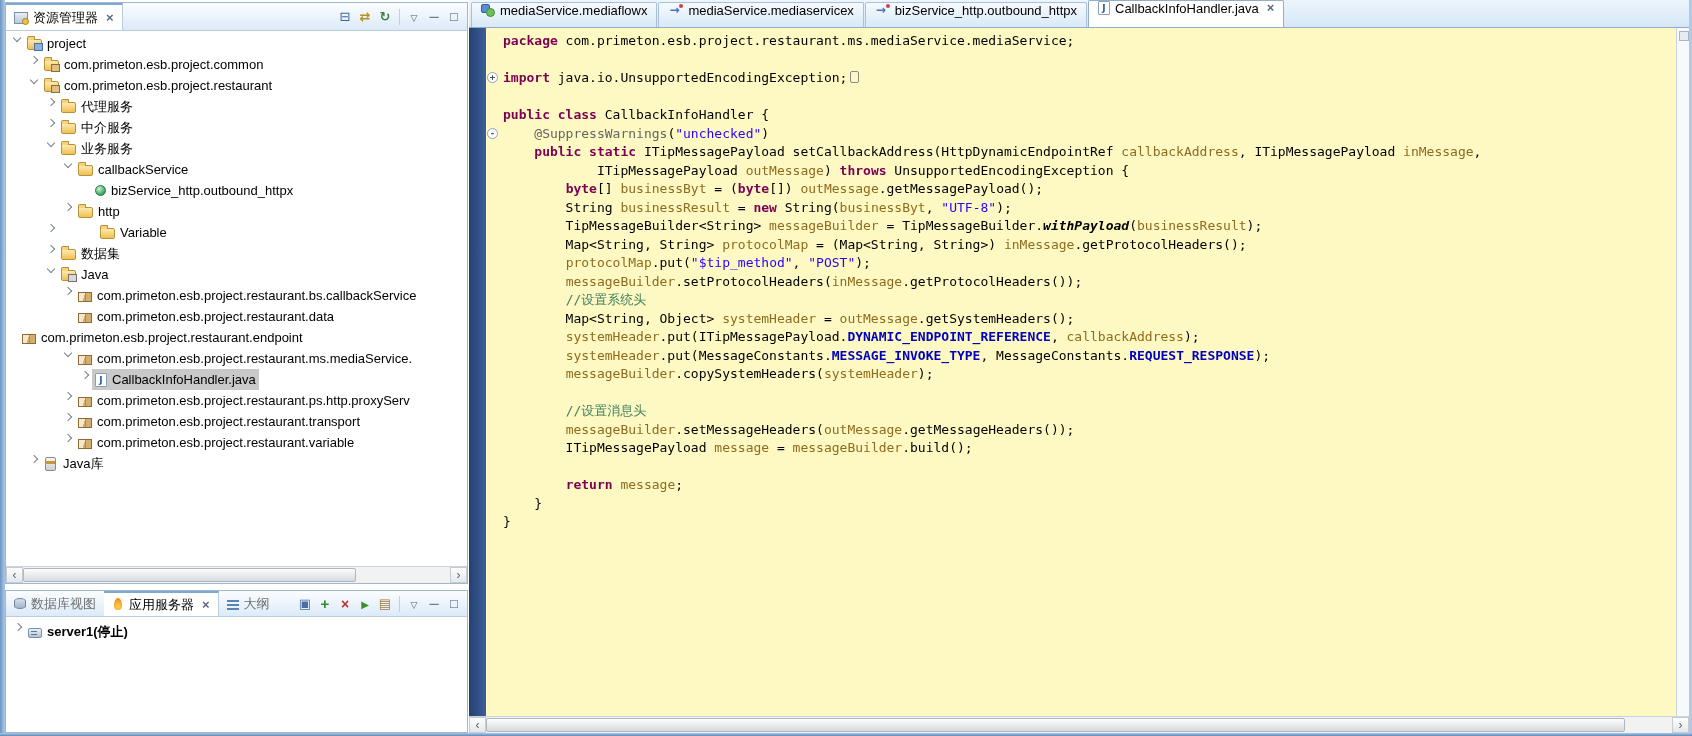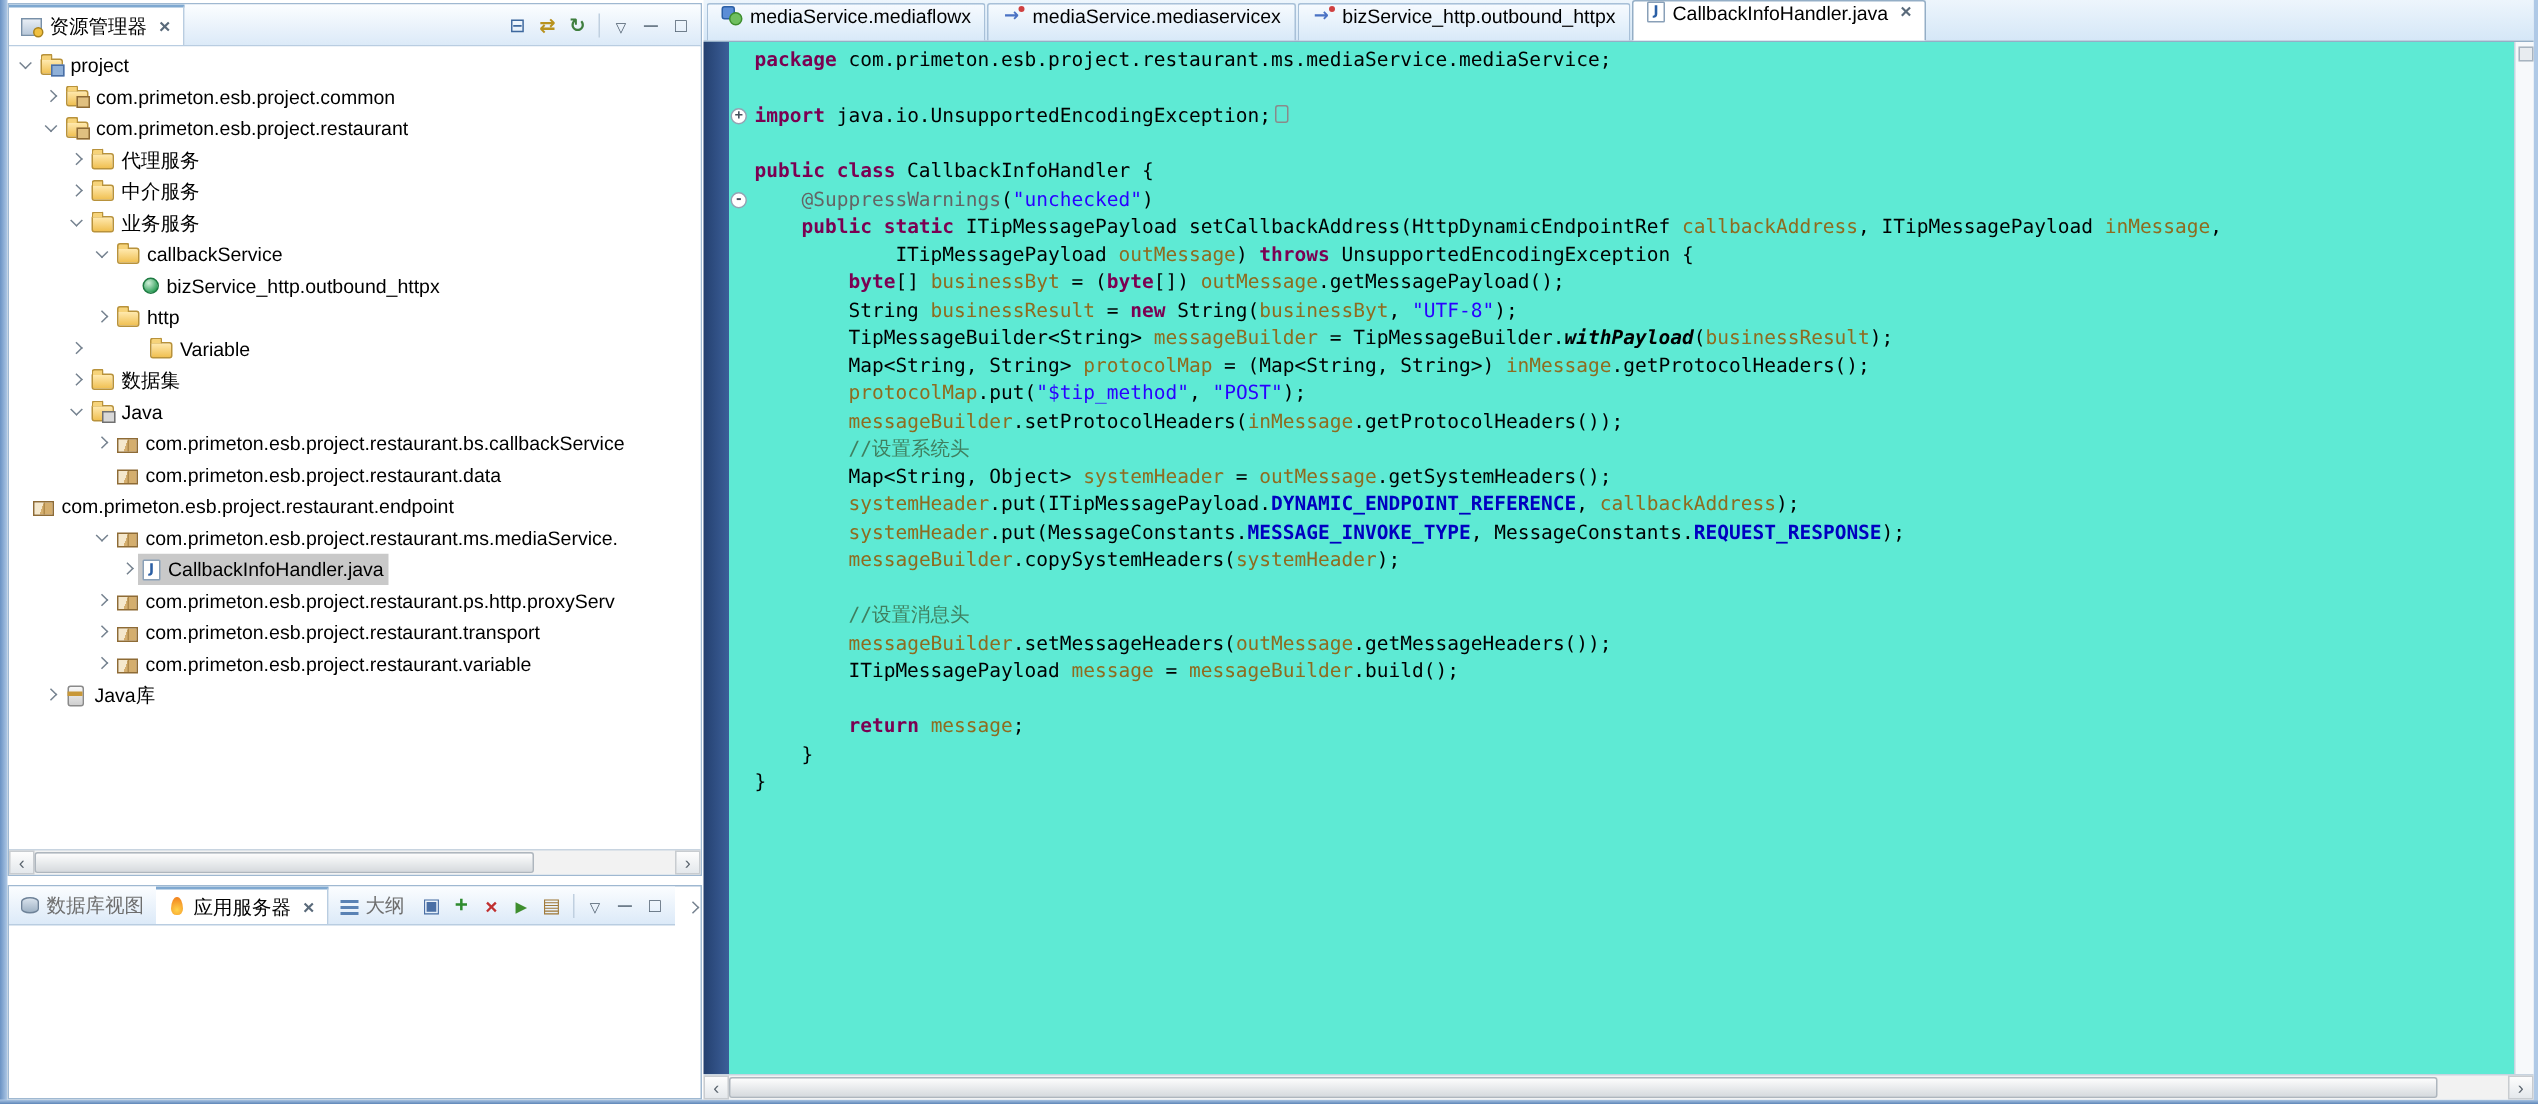--- a/index.html
+++ b/index.html
@@ -31,21 +31,21 @@
 .i-max::before{content:"□";color:#4A5A6A;font-weight:bold}
 .i-console::before{content:"▣";color:#4A6FA5}
 .i-add::before{content:"+";color:#2E8B2E;font-weight:bold;font-size:15px}
 .i-del::before{content:"×";color:#C03030;font-weight:bold;font-size:14px}
 .i-start::before{content:"▶";color:#3E8E2E;font-size:10px}
 .i-pub::before{content:"▤";color:#A07A3A}
 
 
 .explorer{position:absolute;left:5px;top:2px;width:463px;height:582px;border:1px solid #9FB8D1;background:#fff;display:flex;flex-direction:column}
 .tree{flex:1;overflow:hidden;padding-top:2px;background:#fff}
-.trow{height:21px;display:flex;align-items:center;white-space:nowrap;overflow:hidden}
+.trow{height:21px;display:flex;align-items:flex-start;white-space:nowrap;overflow:hidden}
 .chev{width:13px;height:13px;flex:none;position:relative}
 .chev.collapsed::before,.chev.expanded::before{content:"";position:absolute;width:5px;height:5px;border-right:1.4px solid #75828F;border-top:1.4px solid #75828F}
 .chev.collapsed::before{left:3px;top:3px;transform:rotate(45deg)}
 .chev.expanded::before{left:3px;top:2px;transform:rotate(135deg)}
 .hl{display:flex;align-items:center;gap:5px;padding:0 3px;height:21px}
 .trow.selected .hl{background:#C9C9C9}
 .tlabel{font-size:13px}
 
 
 .ticon{flex:none;position:relative;display:inline-block}
@@ -80,29 +80,29 @@
 
 
 .hscroll{height:17px;border-top:1px solid #C8D4E0;background:#F2F2F2;display:flex;align-items:stretch;flex:none}
 .sarrow{width:17px;text-align:center;line-height:15px;color:#5A646E;background:linear-gradient(#FDFDFD,#E4E8EC);border:1px solid #C8CCD0;font-size:12px;flex:none}
 .sarrow.left::before{content:"‹"}
 .sarrow.right::before{content:"›"}
 .strack{flex:1;position:relative}
 .sthumb{position:absolute;top:1px;bottom:1px;border:1px solid #AEB6BE;background:linear-gradient(#FDFDFD,#D6DADE);border-radius:2px}
 
 
-.servers{position:absolute;left:5px;top:590px;width:463px;height:143px;border:1px solid #9FB8D1;background:#fff;display:flex;}
+.servers{position:absolute;left:5px;top:590px;width:463px;height:143px;border:1px solid #9FB8D1;background:#fff;display:flex;flex-direction:column}
 .servers-content{flex:1;padding-top:4px;overflow:hidden}
 
 
 .editor-tabs{position:absolute;left:469px;top:0;right:3px;height:28px;background:linear-gradient(#EDF5FC,#D5E7F7);border-bottom:1px solid #94AEC6;display:flex;align-items:flex-end;padding-left:2px}
 .etab{display:flex;align-items:flex-start;gap:5px;height:25px;padding:0 9px;border:1px solid #A8C0D8;border-bottom:none;border-radius:2px 2px 0 0;background:linear-gradient(#F6FAFE,#D8E9F8);margin-right:1px;font-size:13px;white-space:nowrap}
 .etab.active{background:#FFF;height:27px;border-color:#94AEC6;position:relative;z-index:2}
 .darkbar{position:absolute;left:469px;top:28px;width:17px;bottom:20px;background:linear-gradient(90deg,#24406F,#3C5F99)}
-.codewrap{position:absolute;left:486px;top:28px;right:16px;bottom:20px;background:#5eead4;overflow:hidden;padding-top:4px}
+.codewrap{position:absolute;left:486px;top:28px;right:16px;bottom:20px;background:#fef9c3;overflow:hidden;padding-top:4px}
 .cl{height:18.5px;line-height:18.5px;white-space:pre;font-family:"DejaVu Sans Mono","Liberation Mono",monospace;font-size:13px}
 .gut{display:inline-block;width:17px;height:18.5px;vertical-align:top;position:relative}
 .fm{position:absolute;left:1px;top:3px;width:11px;height:11px;border:1px solid #93A3B3;border-radius:50%;background:#fff;color:#46525E;font:bold 9px/9px "DejaVu Sans Mono",monospace;text-align:center}
 .fm.plus::before{content:"+"}
 .fm.minus::before{content:"-"}
 .tok-kw{color:#7B0052;font-weight:bold}
 .tok-pl{color:#000}
 .tok-str{color:#2A00FF}
 .tok-com{color:#3F7F5F}
 .tok-var{color:#8F6B1F}

